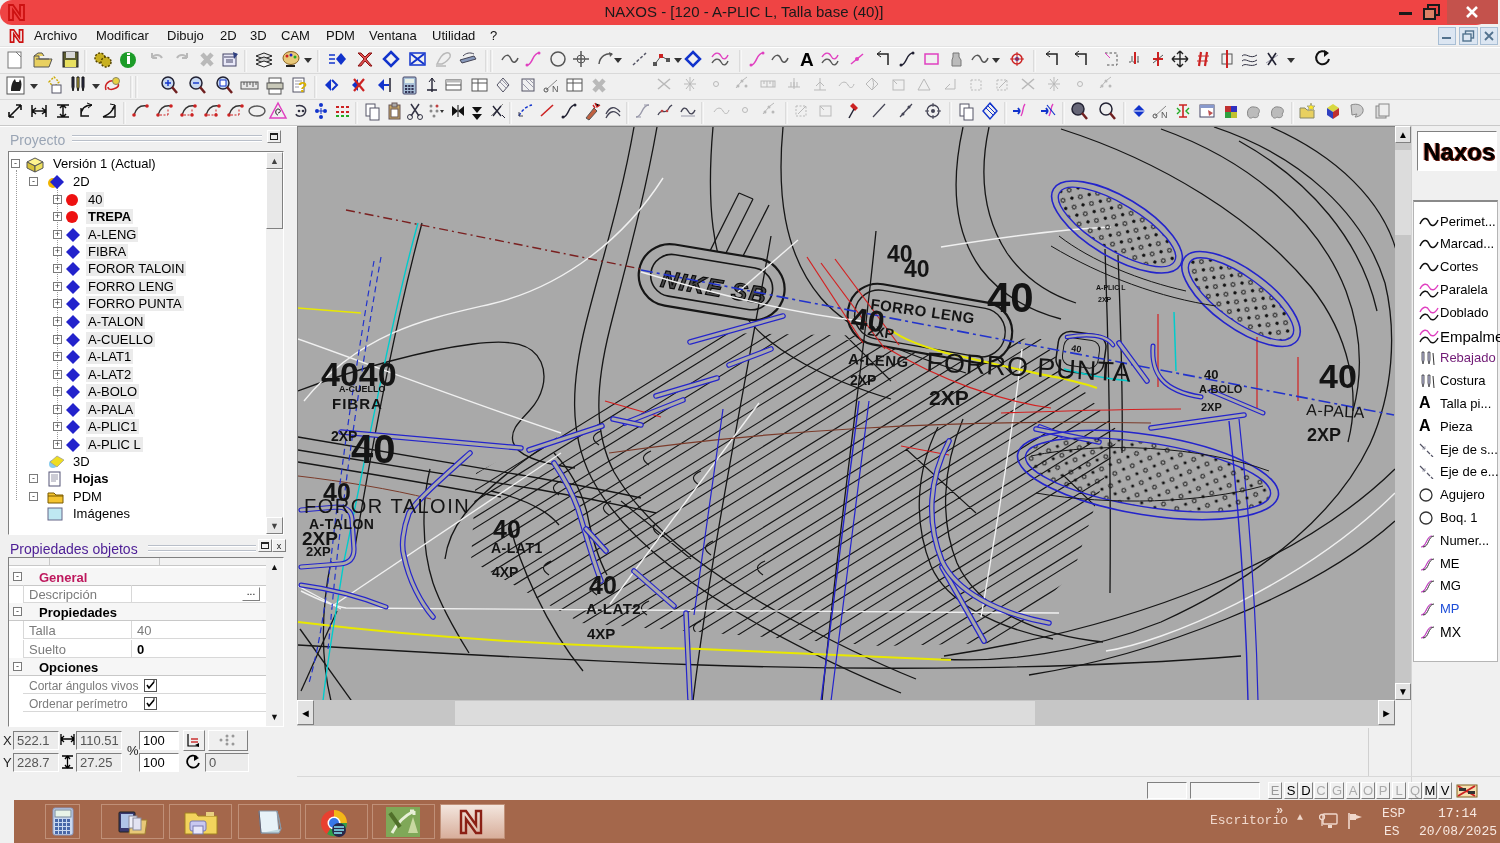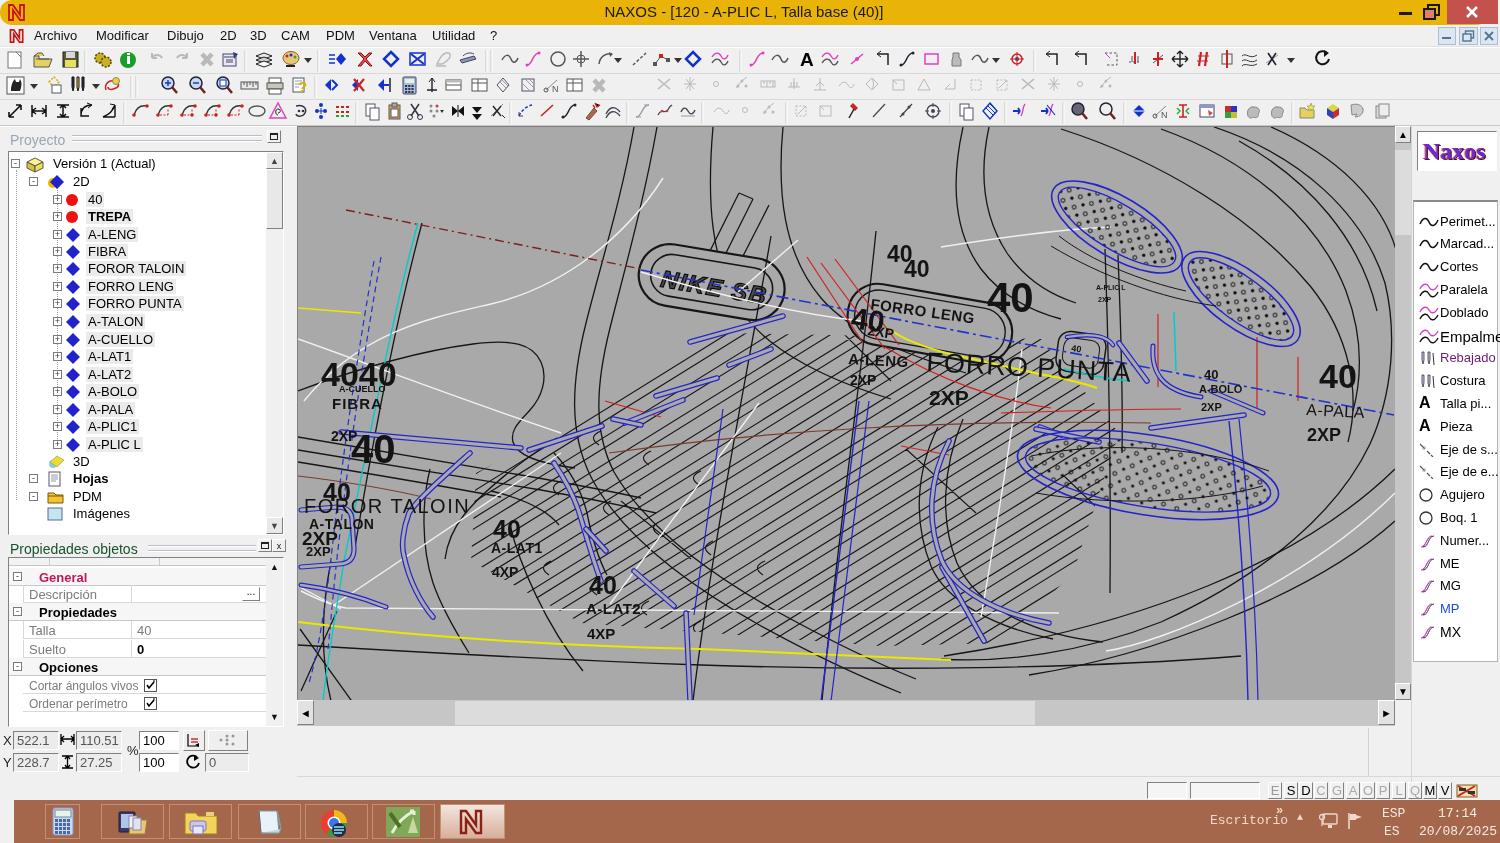--- a/index.html
+++ b/index.html
@@ -1,16 +1,16 @@
 <!DOCTYPE html>
 <html><head><meta charset="utf-8"><style>
 html,body{margin:0;padding:0;width:1500px;height:843px;overflow:hidden;background:#F0F0F0;font-family:"Liberation Sans",sans-serif;}
 *{box-sizing:border-box;}
 .abs{position:absolute;}
-#titlebar{position:absolute;left:0;top:0;width:1488px;height:25px;background:#eab308;border-radius:12px;}
+#titlebar{position:absolute;left:0;top:0;width:1488px;height:25px;background:#ef4444;border-radius:12px;}
 #titletext{position:absolute;left:0;top:3px;width:100%;text-align:center;font-size:15px;color:#1a1a1a;}
 #menubar{position:absolute;left:0;top:25px;width:1500px;height:22px;background:#F0F0F0;border-bottom:1px solid #E3E3E3;}
 .mi{position:absolute;top:3px;font-size:13px;color:#111;}
 .tb{position:absolute;left:0;width:1500px;height:27px;background:#F0F0F0;}
 #tb1{top:47px;height:27px;border-top:1px solid #fff;border-bottom:1px solid #D9D9D9;}
 #tb2{top:74px;height:26px;border-bottom:1px solid #D9D9D9;}
 #tb3{top:100px;height:26px;border-bottom:1px solid #C9C9C9;}
 #mainbg{position:absolute;left:0;top:126px;width:1500px;height:674px;z-index:4;}
 #canvas{position:absolute;left:297px;top:126px;width:1098px;height:574px;background:#A9A9A9;border-left:1px solid #808080;border-top:1px solid #808080;}
 #hscroll{position:absolute;left:297px;top:700px;width:1098px;height:26px;background:#C6C6C6;}
@@ -985,21 +985,21 @@
   <div class="abs raised" style="left:1081px;top:0px;width:17px;height:25px;background:#E2E2E2;font-size:11px;text-align:center;line-height:24px">►</div>
 </div>
 <div id="vscroll">
   <div class="abs raised" style="left:0px;top:0px;width:16px;height:17px;background:#E2E2E2;font-size:10px;text-align:center;line-height:16px">▲</div>
   <div class="abs" style="left:0px;top:24px;width:16px;height:85px;background:#DCDCDC"></div>
   <div class="abs raised" style="left:0px;top:557px;width:16px;height:17px;background:#E2E2E2;font-size:10px;text-align:center;line-height:16px">▼</div>
 </div>
 <div id="rightpanel">
     <div class="abs" style="left:0;top:0;width:1px;height:674px;background:#D5D5D5"></div>
   <div class="abs sunken" style="left:6px;top:5px;width:80px;height:40px;background:#fff"></div>
-  <div class="abs" style="left:12px;top:12px;font-family:Liberation Serif, serif;font-size:24px;font-weight:bold;color:#6d28d9;text-shadow:1px 1px 0 #5a1005, -1px 0 0 #E8836A;letter-spacing:0px">Naxos</div>
+  <div class="abs" style="left:12px;top:12px;font-family:Liberation Sans, sans-serif;font-size:24px;font-weight:bold;color:#000000;text-shadow:1px 1px 0 #5a1005, -1px 0 0 #E8836A;letter-spacing:0px">Naxos</div>
   <div class="abs" style="left:2px;top:74px;width:85px;height:462px;background:#fff;border:1px solid #B5B5B5;border-top:2px solid #8a8a8a"></div>
   <svg class="abs" style="left:8px;top:89px" width="20" height="14">
       <path d="M1,9 C4,2 8,2 10,7 C12,12 16,12 19,5" stroke="#111" fill="none" stroke-width="1.5"></path>
     </svg>
   <div class="abs" style="left:29px;top:88px;font-size:13px;color:#000;white-space:nowrap">Perimet...</div>
   <svg class="abs" style="left:8px;top:111px" width="20" height="14">
       <path d="M1,9 C4,2 8,2 10,7 C12,12 16,12 19,5" stroke="#111" fill="none" stroke-width="1.5"></path>
     </svg>
   <div class="abs" style="left:29px;top:110px;font-size:13px;color:#000;white-space:nowrap">Marcad...</div>
   <svg class="abs" style="left:8px;top:134px" width="20" height="14">
@@ -1200,21 +1200,21 @@
         </svg>
     <div class="treerow" style="left:62px;top:354px;font-weight:normal;padding:0 2px">Imágenes</div>
       </div>
     <div class="abs" style="right:0;top:0;width:17px;height:100%;background:#F0F0F0">
       <div class="abs raised" style="left:0;top:0;width:17px;height:17px;background:#E8E8E8;text-align:center;font-size:9px;line-height:16px;color:#444">▲</div>
       <div class="abs raised" style="left:0;top:17px;width:17px;height:60px;background:#E8E8E8"></div>
       <div class="abs raised" style="left:0;bottom:0;width:17px;height:17px;background:#E8E8E8;text-align:center;font-size:9px;line-height:16px;color:#444">▼</div>
     </div>
   </div>
 
-  <div class="abs" style="left:10px;top:414px;font-size:14px;color:#14532d">Propiedades objetos</div>
+  <div class="abs" style="left:10px;top:414px;font-size:14px;color:#4c1d95">Propiedades objetos</div>
   <div class="abs" style="left:148px;top:418px;width:108px;height:2px;border-top:1px solid #b9bfc9;border-bottom:1px solid #fff"></div>
   <div class="abs" style="left:148px;top:423px;width:108px;height:2px;border-top:1px solid #b9bfc9;border-bottom:1px solid #fff"></div>
   <div class="abs raised" style="left:258px;top:412px;width:14px;height:13px">
       <div style="margin:2px;width:8px;height:7px;border:1px solid #222;border-top:2px solid #222"></div>
     </div>
   <div class="abs raised" style="left:272px;top:412px;width:14px;height:13px;font-size:9px;text-align:center;line-height:12px;color:#111">x</div>
   <div class="abs sunken" style="left:8px;top:430px;width:276px;height:170px;background:#fff;overflow:hidden">
     <div id="propgrid" style="position:relative;width:257px;height:100%">
         <div class="abs" style="left:0;top:0;width:257px;height:8px;background:#F2F2F2;border-bottom:1px solid #C8C8C8"></div>
       <div class="abs" style="left:40px;top:0;width:1px;height:8px;background:#C8C8C8"></div>

